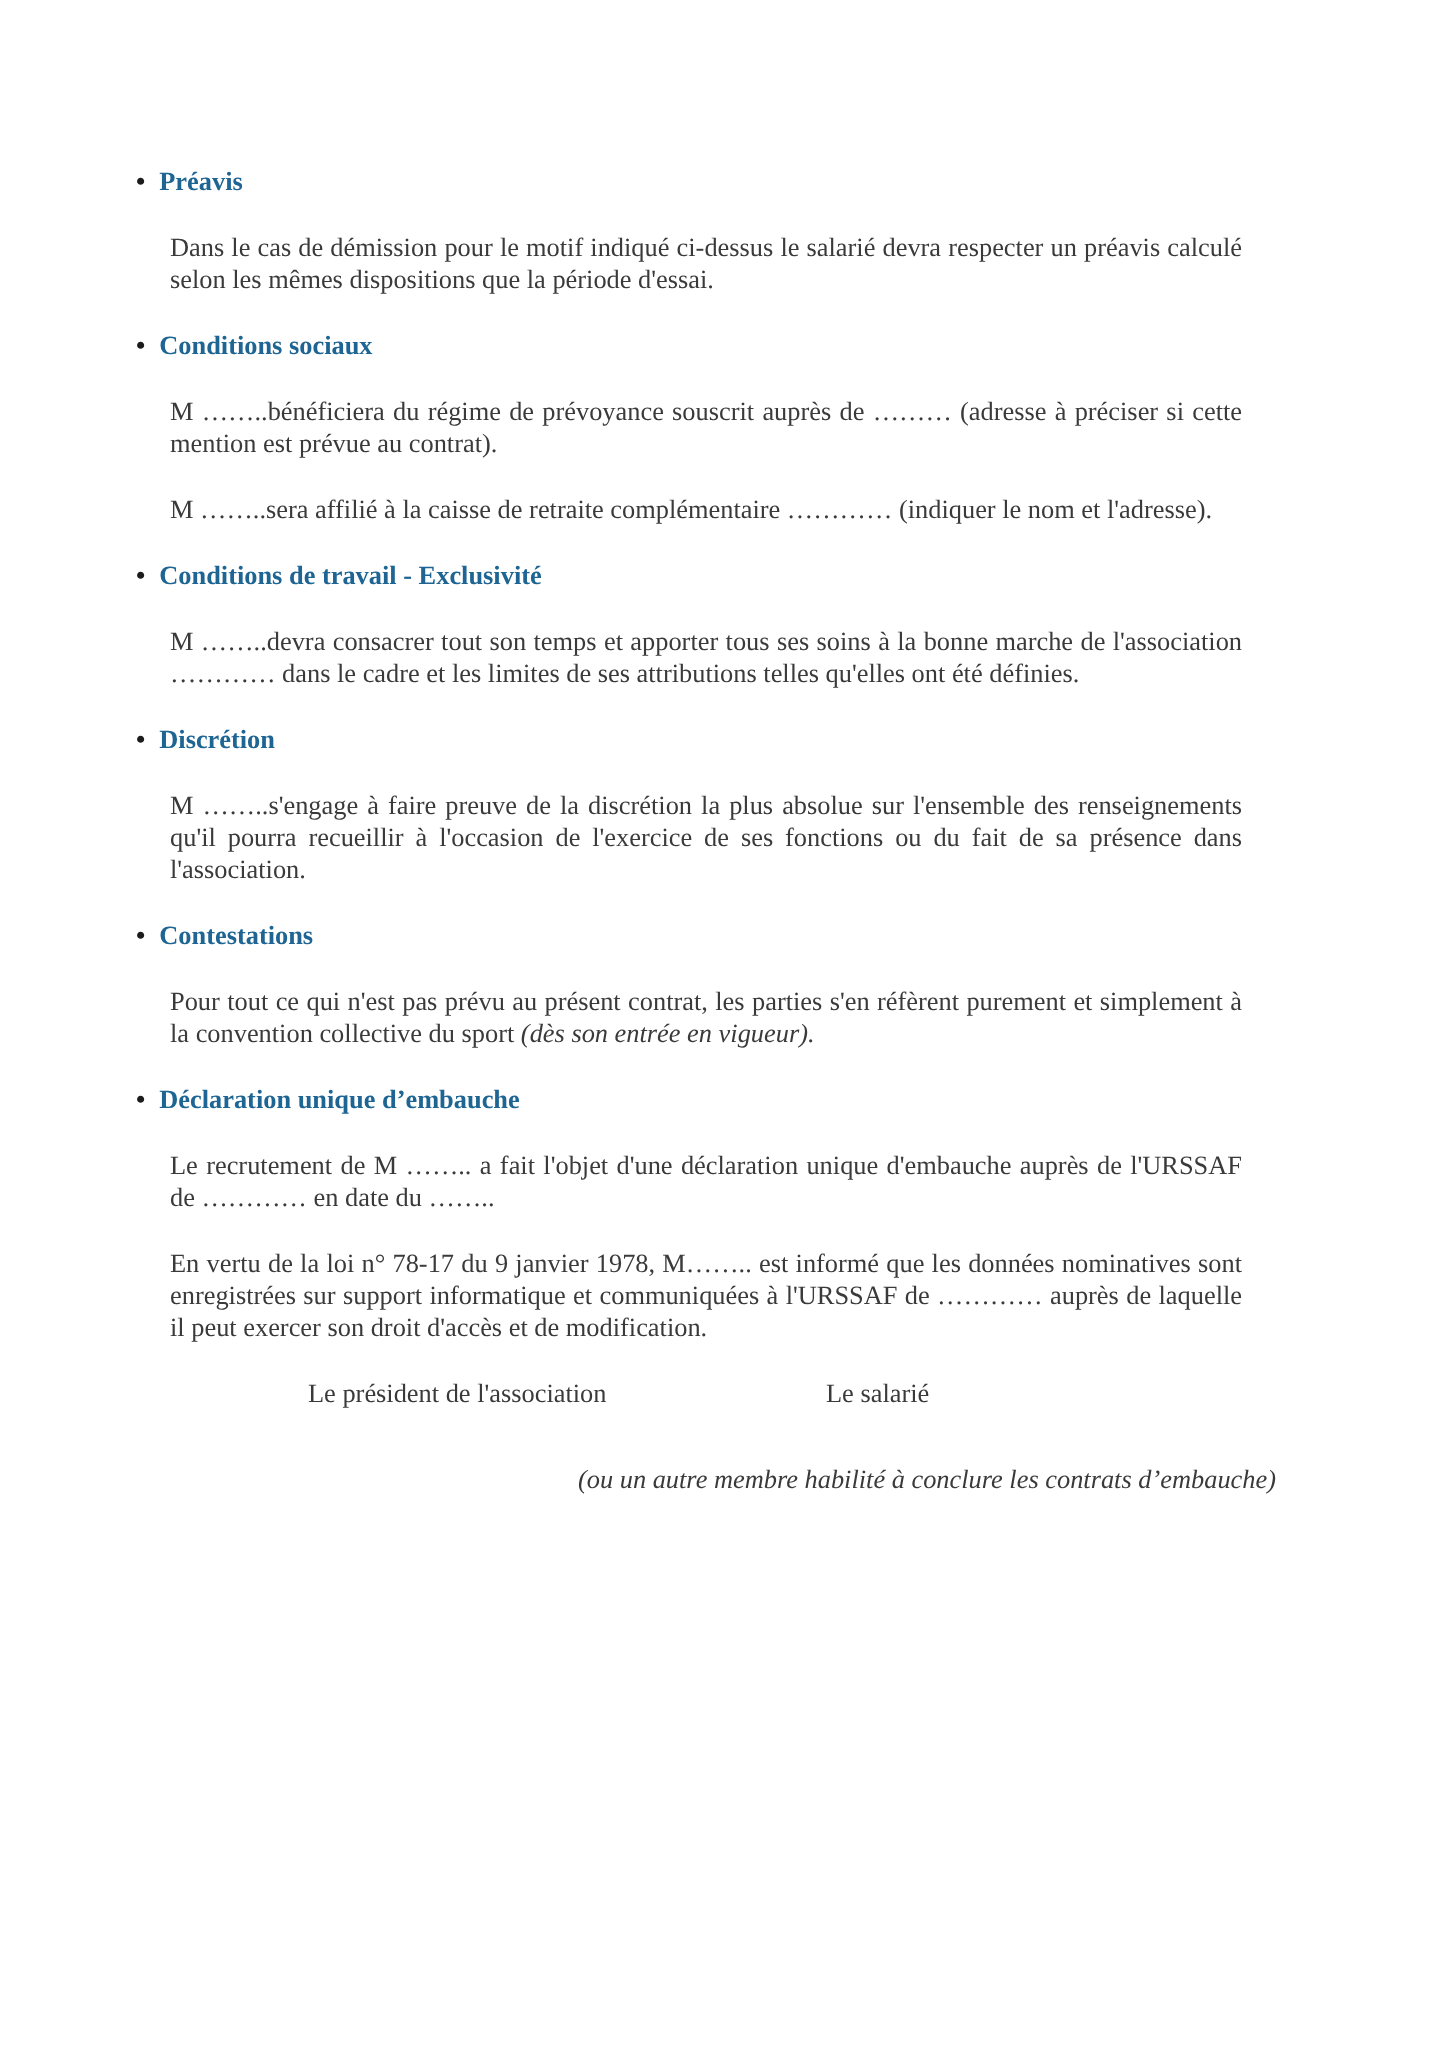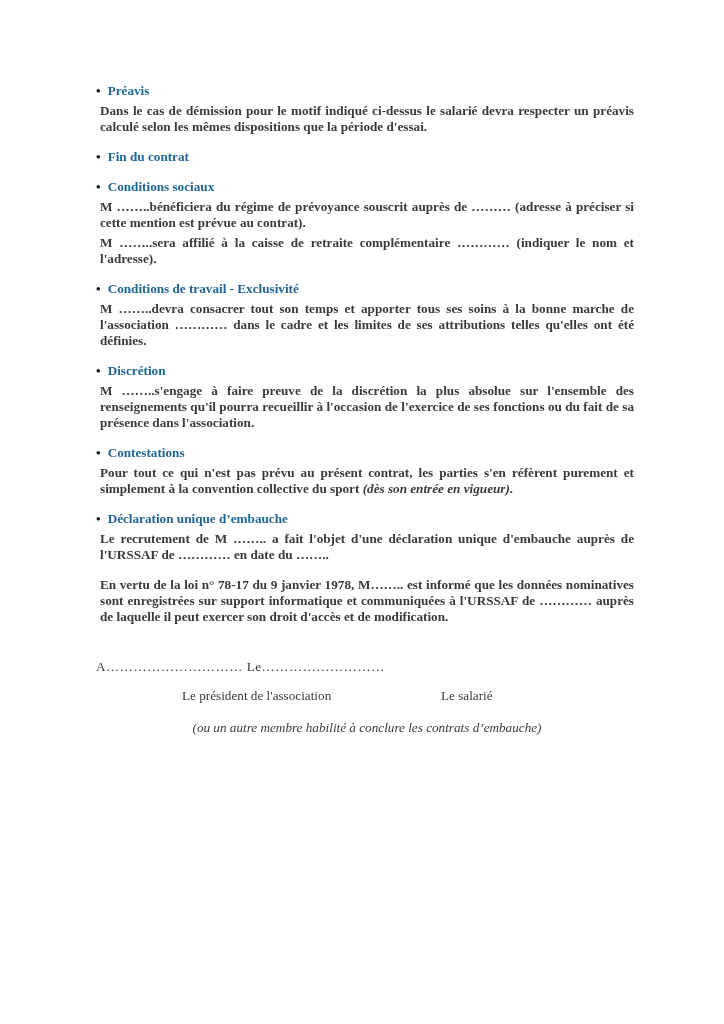--- a/index.html
+++ b/index.html
@@ -1,78 +1,76 @@
 <!DOCTYPE html>
 <html lang="fr" style="--heading-color: #1e6593; --bullet-color: #1c1c1c; --body-color: #3a3a3a; --bg-color: #ffffff;"><head>
 <meta charset="utf-8">
 <style>
   html, body { margin: 0; padding: 0; background: #ffffff; }
   body { width: 724px; height: 1024px; overflow: hidden; }
   .page {
     box-sizing: border-box;
     width: 724px;
     height: 1024px;
-    padding: 83px 86px 0 96px;
+    padding: 83px 86px 0 68px;
     background: var(--bg-color, #ffffff);
     font-family: "Liberation Serif", "DejaVu Serif", serif;
     font-size: 13.2px;
     line-height: 16px;
     color: var(--body-color, #3a3a3a);
     border-radius: 21px;
   }
   .sec-heading {
     margin: 14px 0 0 0;
     font-size: 13.2px;
     line-height: 16px;
     font-weight: bold;
     color: var(--heading-color, #1e6593);
   }
   .sec-heading.first { margin-top: 0; }
   .bullet {
     color: var(--bullet-color, #1c1c1c);
     margin-right: 7px;
   }
-  .body-par { margin: 4px; text-align: justify; font-weight: bold; }
+  .body-par { margin: 17px; text-align: justify; }
   .italic { font-style: italic; }
   .law-par { margin-top: 14px; }
   .place-date-line { margin-top: 34px; text-align: left; letter-spacing: 0.5px; }
   .sig-row { position: relative; margin-top: 10px; height: 16px; }
   .sig-president { position: absolute; left: 86px; }
   .sig-employee { position: absolute; left: 345px; }
-  .note-par { margin-top: 16px; font-style: italic; text-align: center; }
+  .note-par { margin-top: 27px; font-style: italic; text-align: right; }
 </style>
 </head>
 <body>
 
 <div class="page">
 
   <h3 class="sec-heading first"><span class="bullet">•</span><span>Préavis</span></h3>
   <p class="body-par">Dans le cas de démission pour le motif indiqué ci-dessus le salarié devra respecter un préavis calculé selon les mêmes dispositions que la période d'essai.</p>
 
-  <h3 class="sec-heading"><span class="bullet">•</span><span>Fin du contrat</span></h3>
 
   <h3 class="sec-heading"><span class="bullet">•</span><span>Conditions sociaux</span></h3>
   <p class="body-par">M ……..bénéficiera du régime de prévoyance souscrit auprès de ……… (adresse à préciser si cette mention est prévue au contrat).</p>
   <p class="body-par">M ……..sera affilié à la caisse de retraite complémentaire ………… (indiquer le nom et l'adresse).</p>
 
   <h3 class="sec-heading"><span class="bullet">•</span><span>Conditions de travail - Exclusivité</span></h3>
   <p class="body-par">M ……..devra consacrer tout son temps et apporter tous ses soins à la bonne marche de l'association ………… dans le cadre et les limites de ses attributions telles qu'elles ont été définies.</p>
 
   <h3 class="sec-heading"><span class="bullet">•</span><span>Discrétion</span></h3>
   <p class="body-par">M ……..s'engage à faire preuve de la discrétion la plus absolue sur l'ensemble des renseignements qu'il pourra recueillir à l'occasion de l'exercice de ses fonctions ou du fait de sa présence dans l'association.</p>
 
   <h3 class="sec-heading"><span class="bullet">•</span><span>Contestations</span></h3>
   <p class="body-par"><span>Pour tout ce qui n'est pas prévu au présent contrat, les parties s'en réfèrent purement et simplement à la convention collective du sport </span><span class="italic">(dès son entrée en vigueur).</span></p>
 
   <h3 class="sec-heading"><span class="bullet">•</span><span>Déclaration unique d’embauche</span></h3>
   <p class="body-par">Le recrutement de M …….. a fait l'objet d'une déclaration unique d'embauche auprès de l'URSSAF de ………… en date du ……..</p>
 
   <p class="body-par law-par">En vertu de la loi n° 78-17 du 9 janvier 1978, M…….. est informé que les données nominatives sont enregistrées sur support informatique et communiquées à l'URSSAF de ………… auprès de laquelle il peut exercer son droit d'accès et de modification.</p>
 
-  <p class="place-date-line">A………………………… Le………………………</p>
 
   <div class="sig-row">
     <span class="sig-president">Le président de l'association</span>
     <span class="sig-employee">Le salarié</span>
   </div>
 
   <p class="note-par">(ou un autre membre habilité à conclure les contrats d’embauche)</p>
 
 </div>
 

